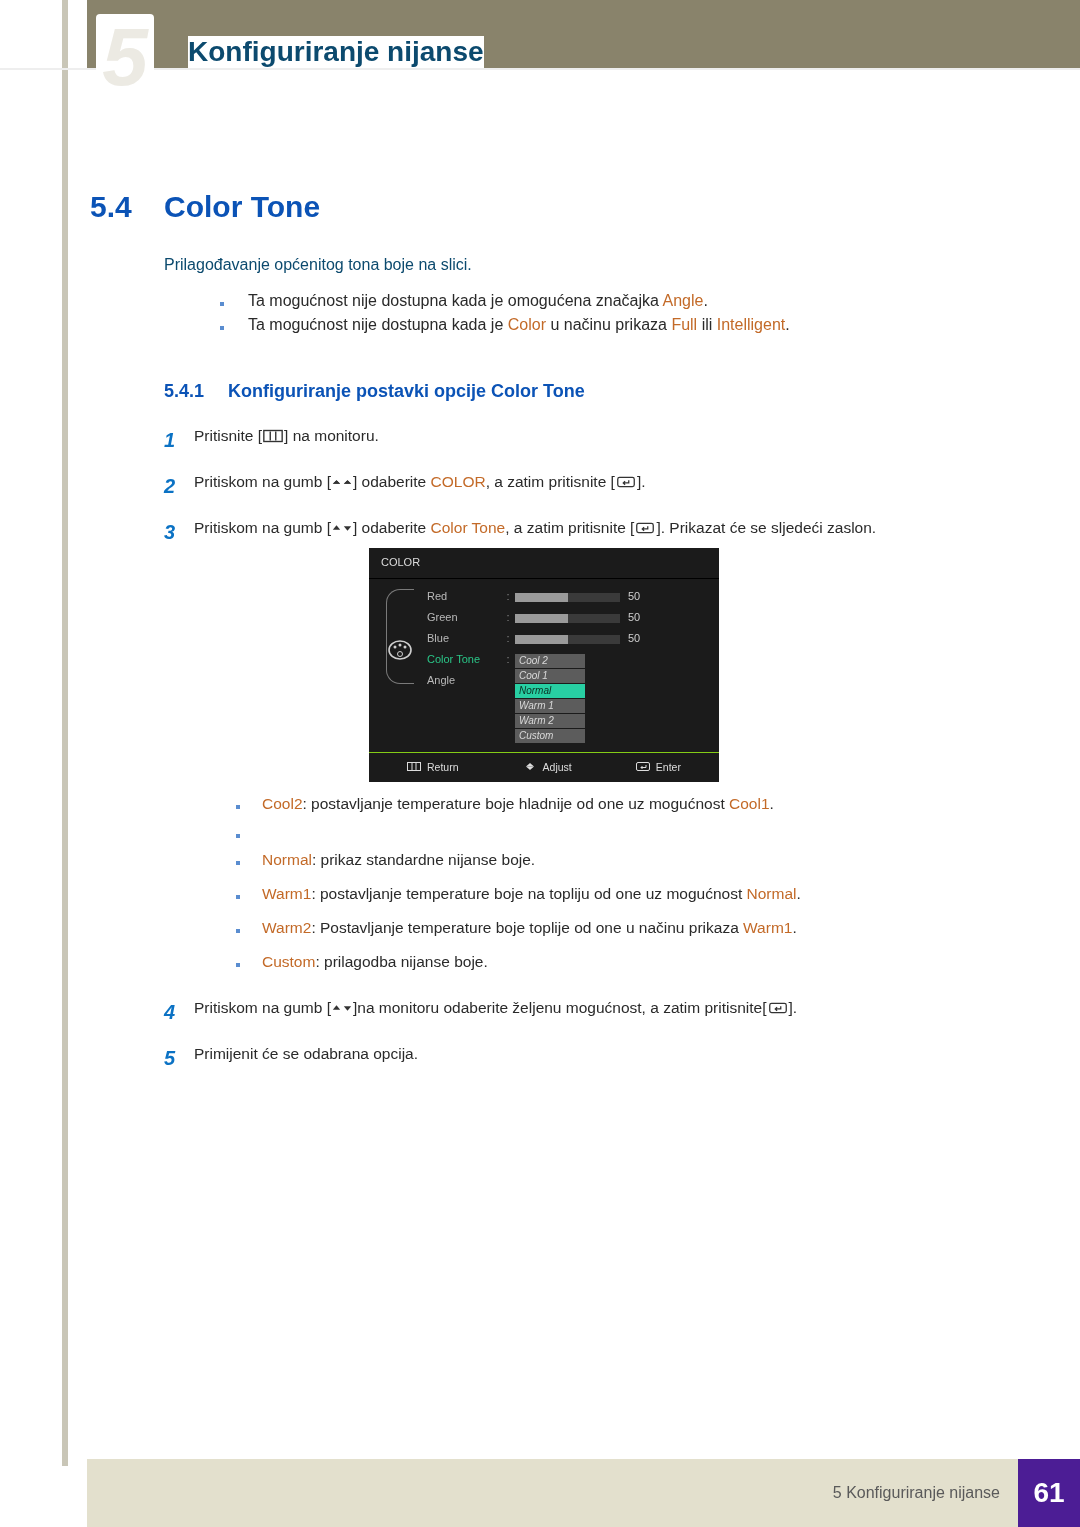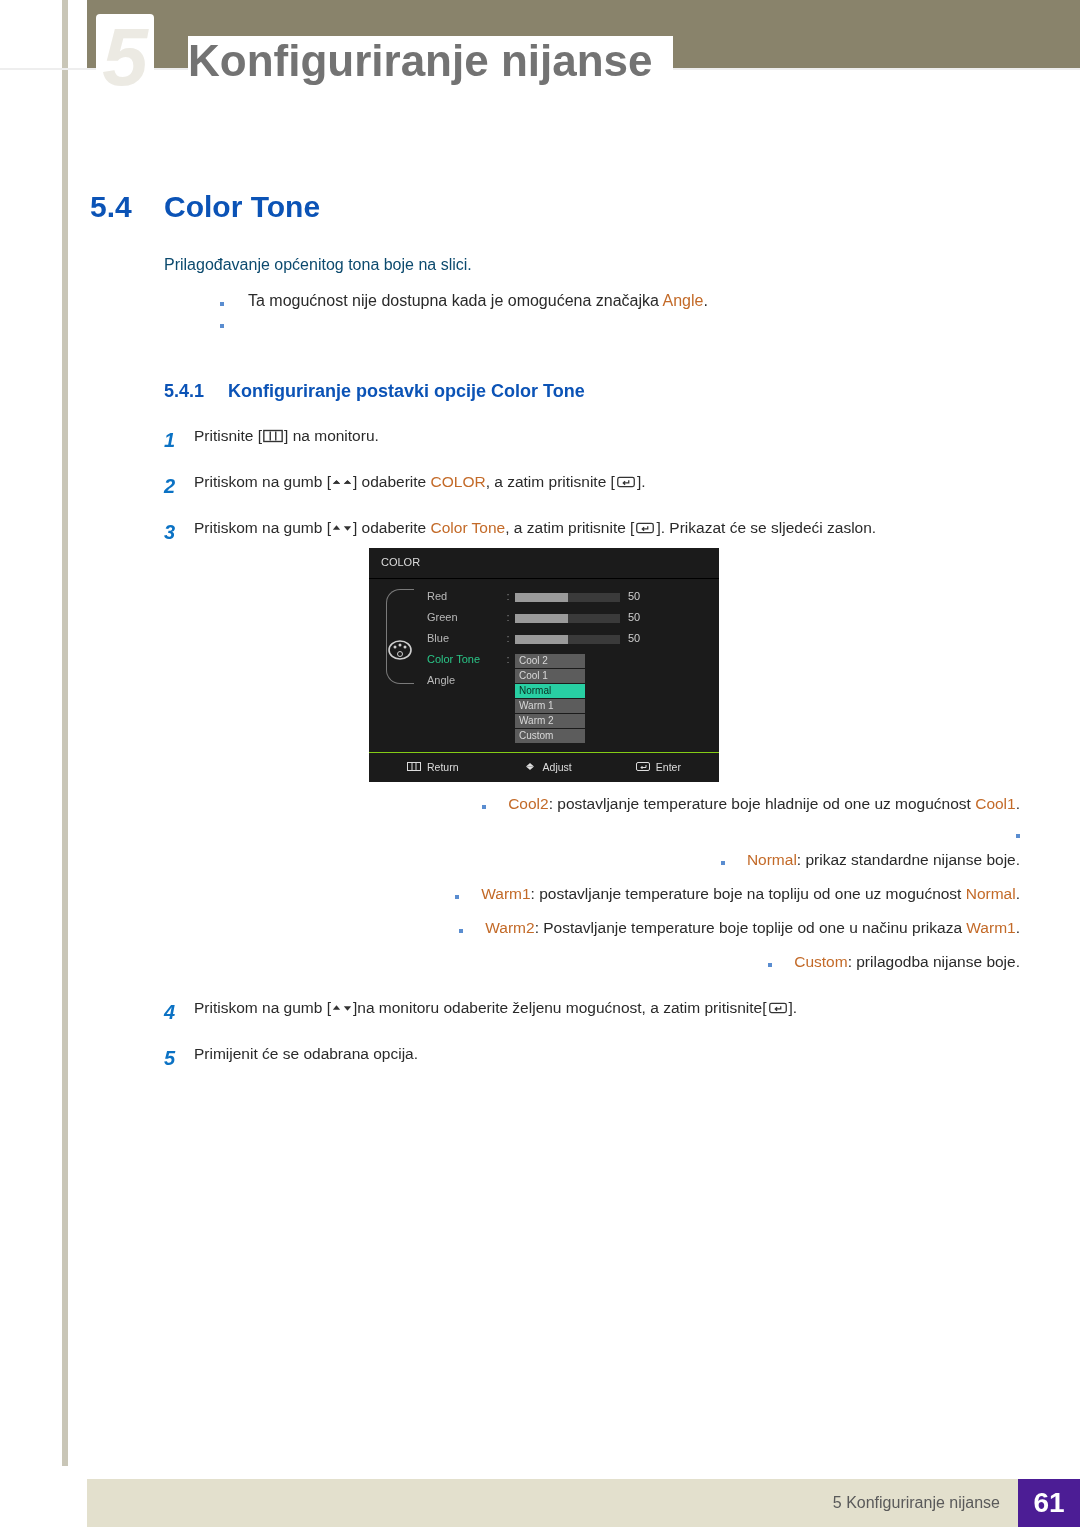--- a/index.html
+++ b/index.html
@@ -21,25 +21,24 @@
   .top-rule {
     position: absolute;
     top: 68px; left: 0; right: 0;
     height: 2px;
     background: #eee;
   }
   .chapter-title {
     position: absolute;
     top: 36px;
     left: 188px;
-    font-size: 44px;
-    font-weight: bold;
-    color: #737373;
+    font-size: 28px;
+    font-weight: bold;
+    color: #0c4a6e;
     background: #fff;
-    padding-right: 20px;
   }
   .left-tab {
     position: absolute;
     top: 14px;
     left: 96px;
     width: 58px;
     height: 72px;
     background: #fff;
     border-radius: 4px 4px 0 0;
   }
@@ -216,20 +215,21 @@
     margin-right: 8px;
     display: flex;
     align-items: stretch;
   }
   .slider-fill { width: 50%; background: #9a9a9a; }
   .slider-val { color: #cfcfcf; }
   .osd-options {
     margin-top: 2px;
     margin-left: 88px;
     width: 70px;
+    font-style: italic;
   }
   .osd-opt {
     background: #5c5c5c;
     color: #d9d9d9;
     padding: 0 4px;
     height: 14px;
     line-height: 14px;
     font-size: 10px;
     margin-bottom: 1px;
   }
@@ -250,31 +250,30 @@
   .sub-bullets {
     margin: 6px 0 4px 42px;
   }
   .sb {
     display: flex;
     align-items: baseline;
     gap: 22px;
     margin-bottom: 10px;
     font-size: 15.5px;
     line-height: 1.55;
-    justify-content: flex-end;
   }
   .sb-dot {
     width: 4px; height: 4px; background: #5a8dd0; flex-shrink: 0; margin-top: 8px;
   }
 
   
   .footer {
     position: absolute;
     left: 87px; right: 0; bottom: 0;
-    height: 48px;
+    height: 68px;
     background: #e3e0cd;
     display: flex;
     justify-content: flex-end;
     align-items: stretch;
   }
   .footer-left-white {
     position: absolute;
     left: 0; bottom: 0;
     width: 87px; height: 60px;
     background: #fff;
@@ -315,20 +314,28 @@
 <div class="notes">
   <div class="note-line">
     <div class="note-dot"></div>
     <div>
       <span>Ta mogućnost nije dostupna kada je omogućena značajka </span>
       <span class="hl">Angle</span><span>.</span>
     </div>
   </div>
   <div class="note-line">
     <div class="note-dot"></div>
+    <div>
+      <span>Ta mogućnost nije dostupna kada je </span>
+      <span class="hl">Color</span>
+      <span> u načinu prikaza </span>
+      <span class="hl">Full</span>
+      <span> ili </span>
+      <span class="hl">Intelligent</span><span>.</span>
+    </div>
   </div>
 </div>
 
 <div class="subsection-label">5.4.1</div>
 <div class="subsection-title">Konfiguriranje postavki opcije Color Tone</div>
 
 <div class="steps">
 
   <div class="step">
     <div class="step-num">1</div>

